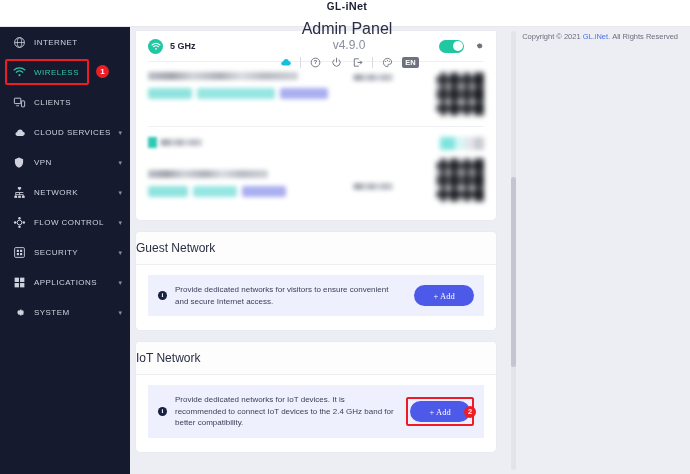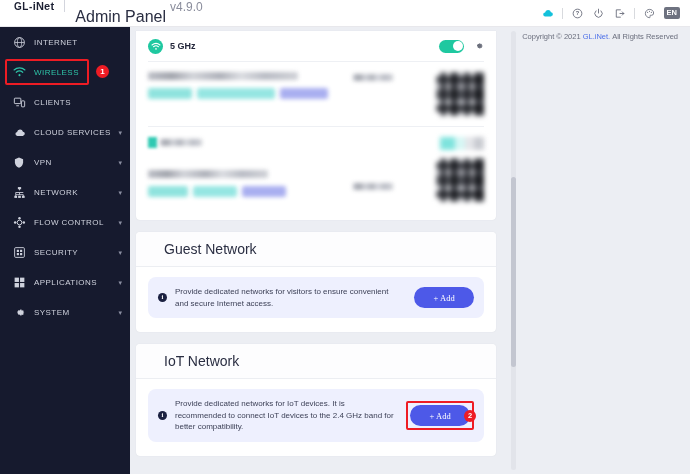--- a/index.html
+++ b/index.html
@@ -17,24 +17,26 @@
     flex-direction: column;
     background: #eceef3;
   }
 
   
   .topbar {
     height: 27px;
     min-height: 27px;
     background: #ffffff;
     display: flex;
+    align-items: center;
     padding: 0 10px 0 14px;
     border-bottom: 1px solid #e8e8ec;
     position: relative;
     z-index: 30;
+    flex-direction: column;
   }
   .brand {
     font-size: 10.5px;
     font-weight: bold;
     color: #1c2033;
     letter-spacing: .2px;
     display: flex;
     align-items: baseline;
   }
   .brand .gl { font-size: 10px; letter-spacing: .5px; }
@@ -289,30 +291,30 @@
     gap: 3px;
   }
   .teal-sq {
     width: 9px; height: 11px;
     background: #2ec9b2;
     filter: blur(1.8px);
   }
 
   
   .sec-head {
-    padding: 9px 28px;
-    font-size: 14px;
+    padding: 9px 0;
+    font-size: 12px;
     color: #2a2e42;
     border-bottom: 1px solid #eceef2;
     background: #fdfdfe;
   }
   .sec-body { padding: 10px 12px 14px 12px; }
   .notice {
     background: #eef0fe;
-    border-radius: 8px;
+    border-radius: 0;
     display: flex;
     align-items: center;
     padding: 9px 10px;
     min-height: 30px;
   }
   .info-ico {
     width: 9px; height: 9px;
     border-radius: 50%;
     background: #1b2141;
     color: #fff;

